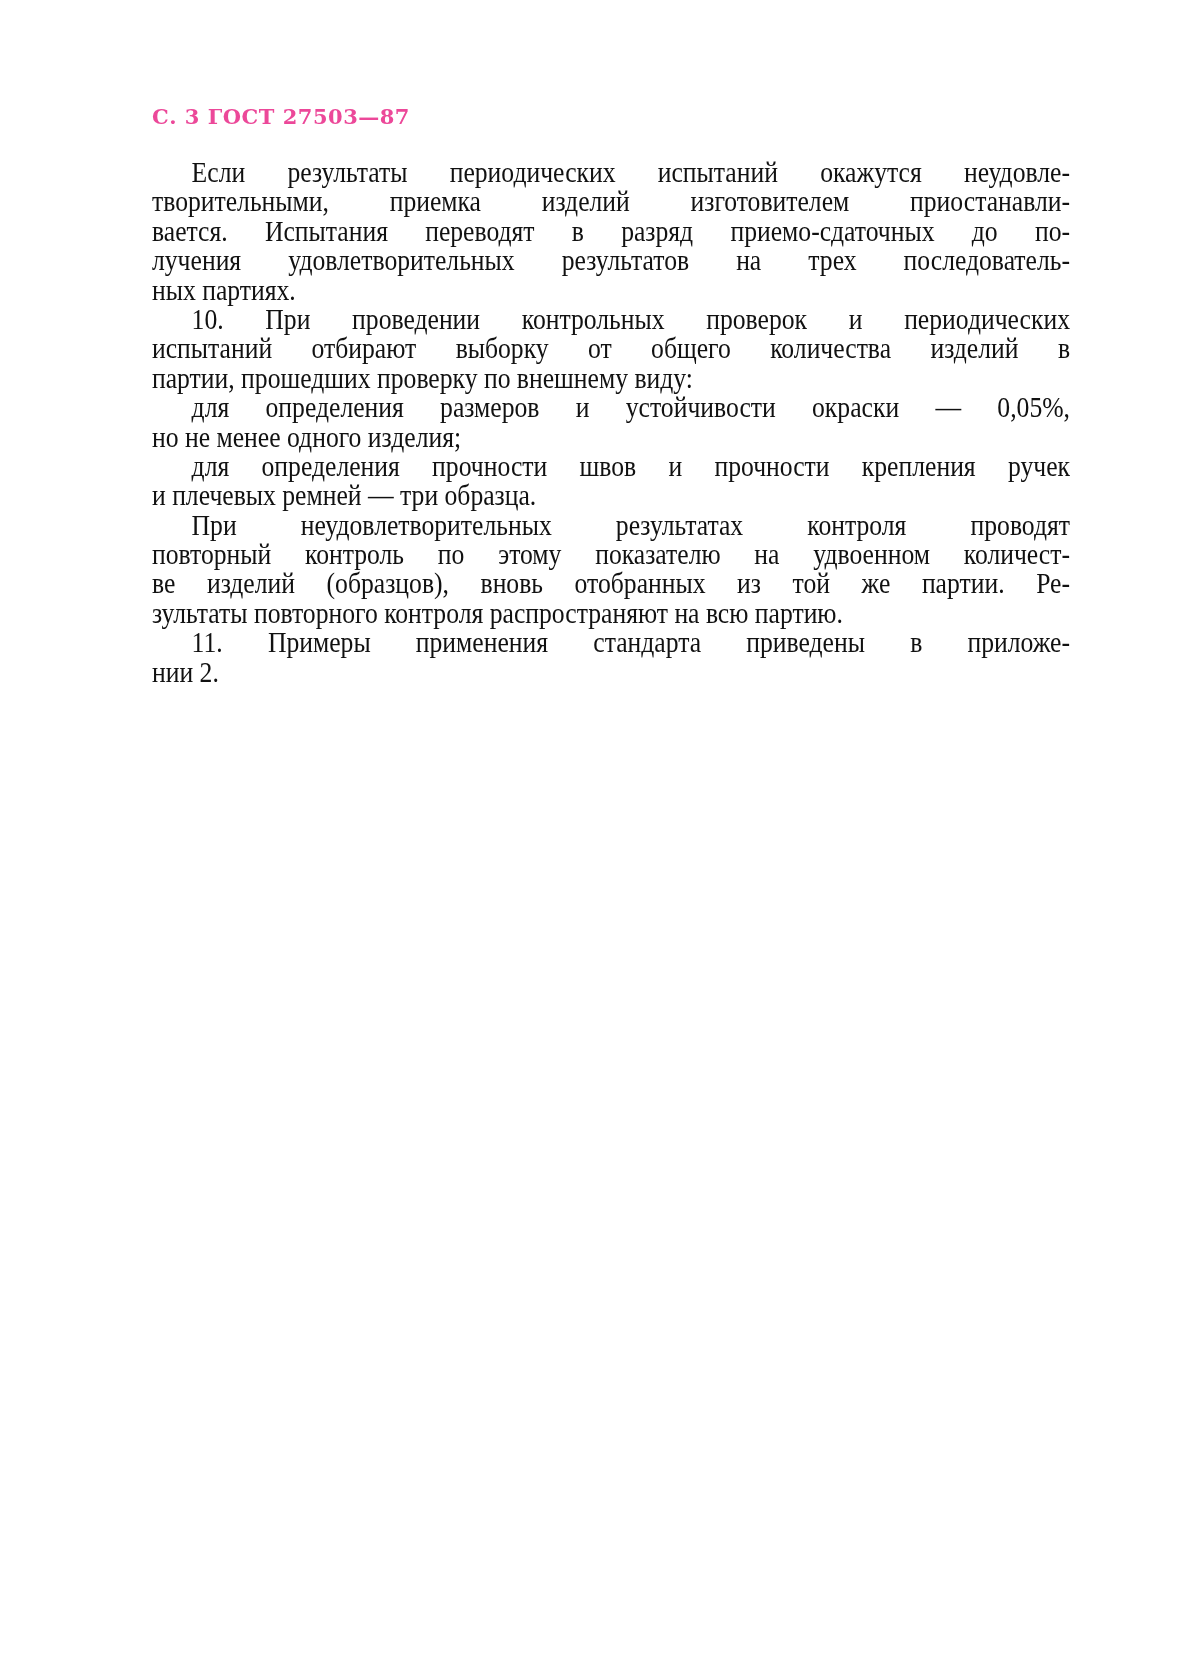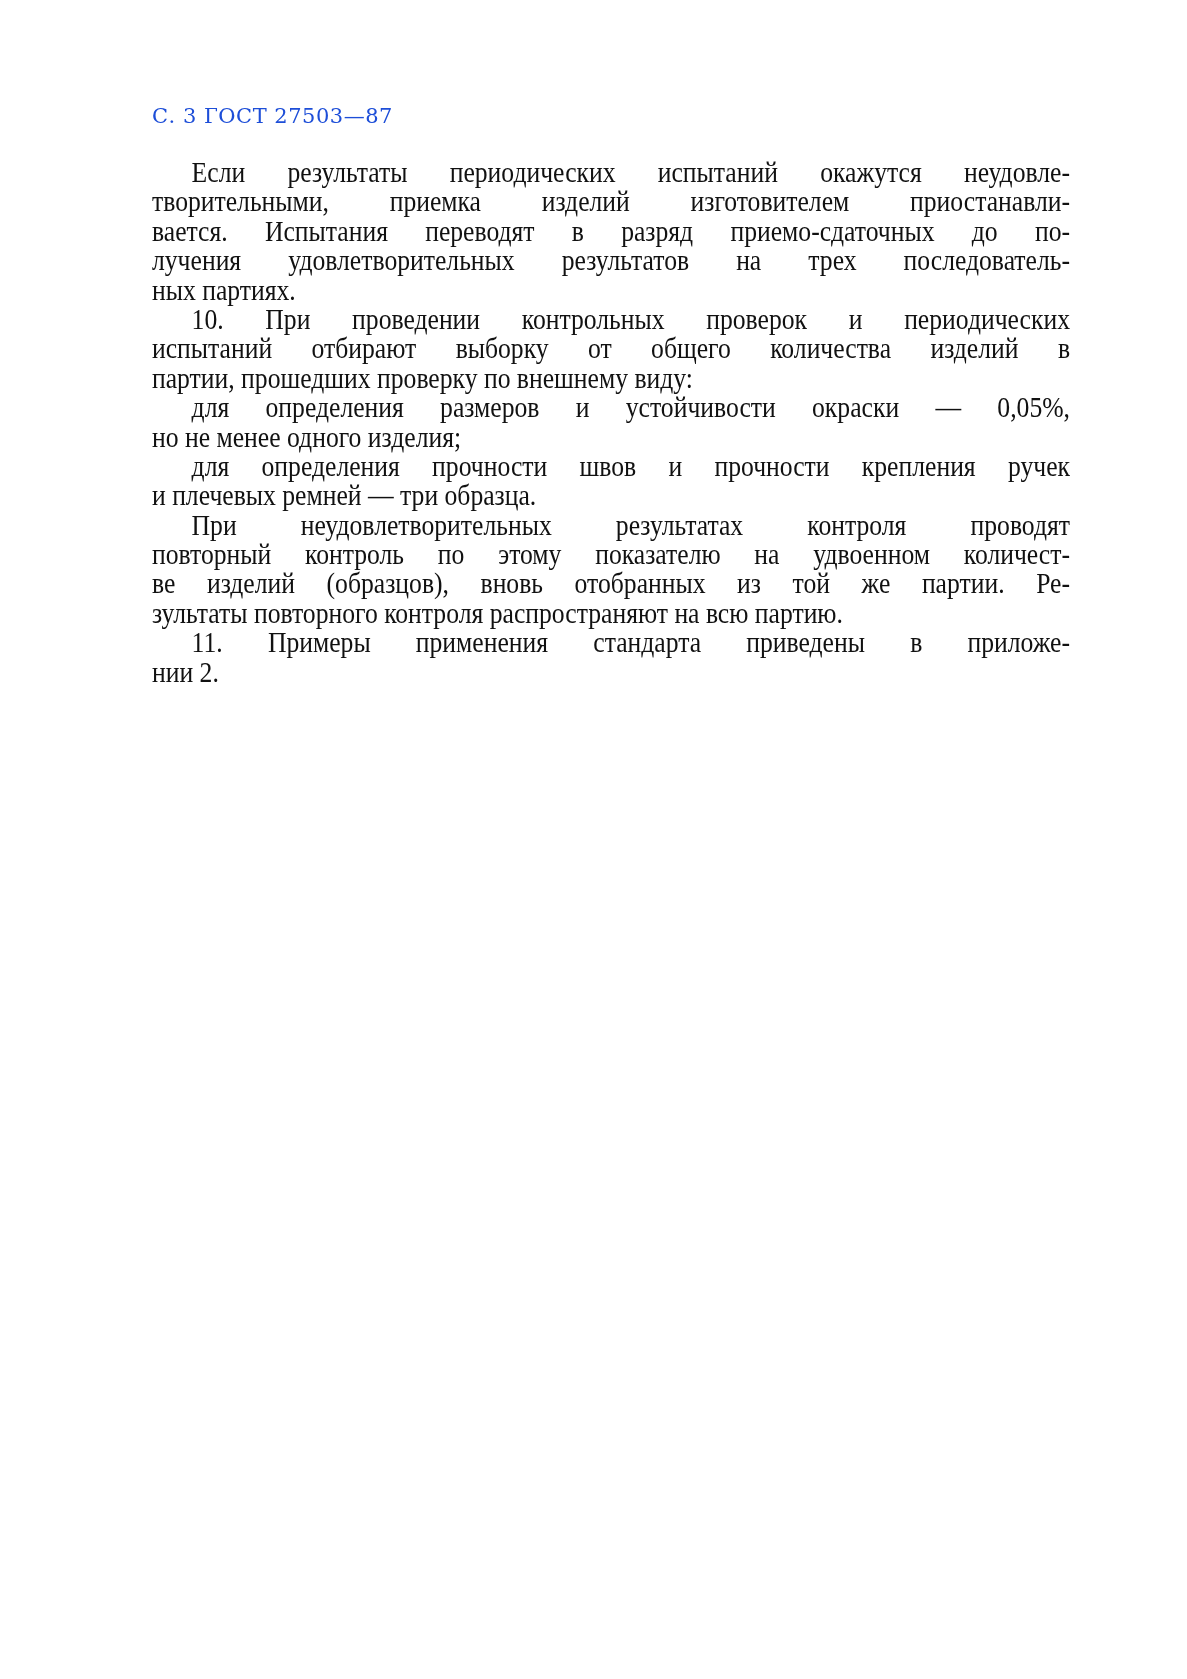--- a/index.html
+++ b/index.html
@@ -1,18 +1,18 @@
 <!DOCTYPE html>
 <html><head>
 <meta charset="utf-8">
 <style>
   html, body { margin:0; padding:0; background:#ffffff; }
   body { width:1187px; height:1679px; position:relative; overflow:hidden; }
   .page { position:absolute; left:0; top:0; width:1187px; height:1679px; background:#fff; }
-  .header { position:absolute; left:152px; top:104px; font-family:"DejaVu Serif", serif; font-weight:normal; font-size:21px; color:#1d4ed8; letter-spacing:0.5px; }
+  .header { position:absolute; left:152px; top:104px; font-family:"DejaVu Serif", serif; font-weight:bold; font-size:21px; color:#ec4899; letter-spacing:0.5px; }
   .body-text { position:absolute; left:152px; top:158px; width:918px; font-family:"Liberation Serif", serif; font-size:28.5px; line-height:29.4px; color:#111; transform:scaleX(0.9); transform-origin:left top; width:1020px; }
   .line { display:block; white-space:nowrap; text-align:justify; text-align-last:justify; height:29.4px; }
   .line.last { text-align-last:left; }
   .indent { padding-left:44px; }
 </style>
 </head>
 <body>
 
 <div class="page">
   <div class="header">С. 3 ГОСТ 27503—87</div>

